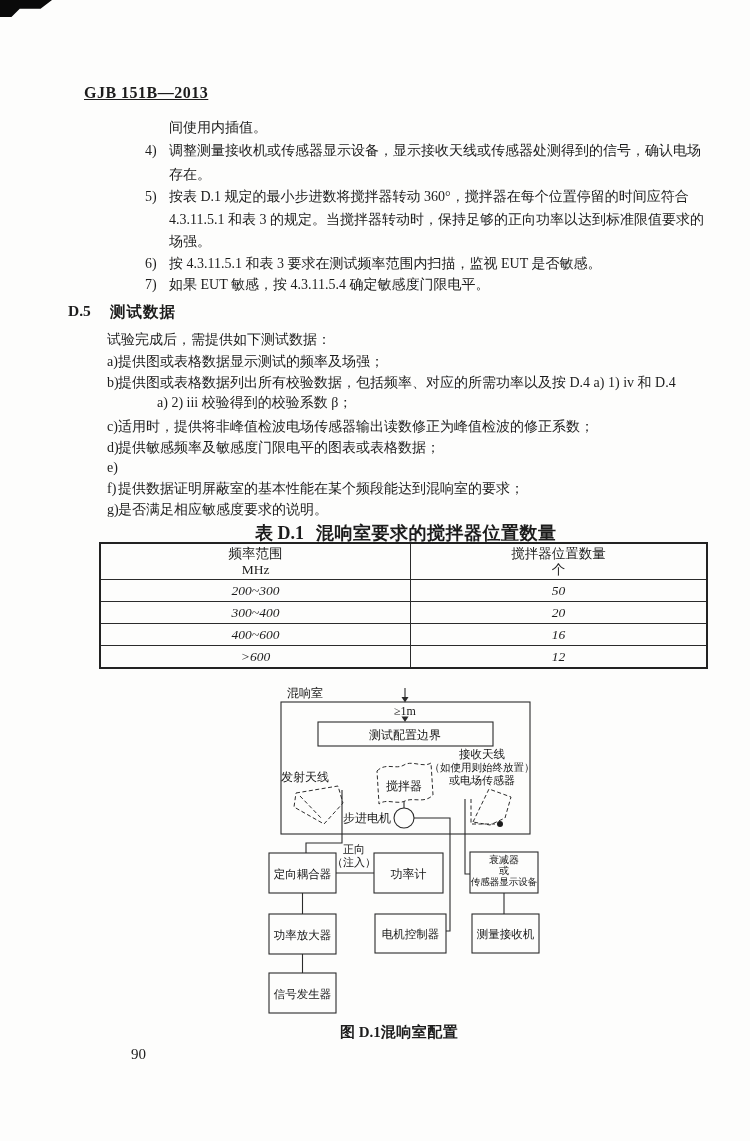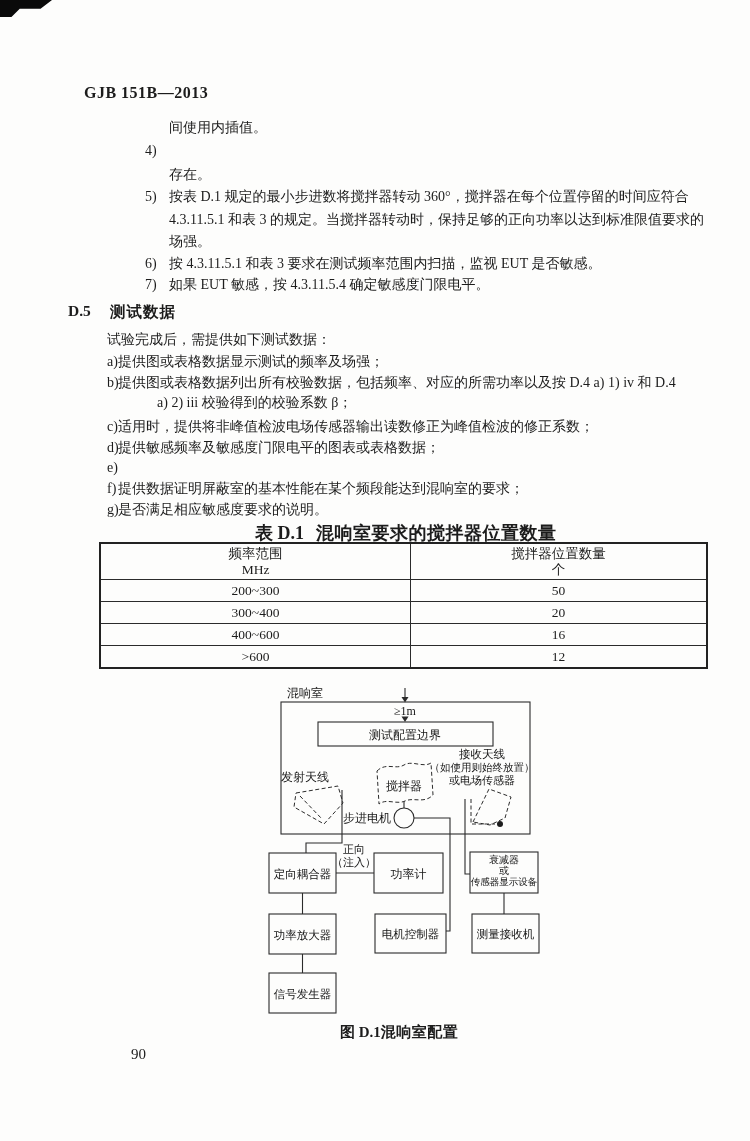--- a/index.html
+++ b/index.html
@@ -2,21 +2,21 @@
 <html><head>
 <meta charset="utf-8">
 <style>
   html,body{margin:0;padding:0;}
   body{
     width:750px;height:1141px;position:relative;background:#fdfdfc;
     font-family:"Liberation Serif","DejaVu Serif",serif;color:#1c1c1c;
     overflow:hidden;
   }
   .abs{position:absolute;}
-  .doc-header{left:84px;top:84px;font-size:16px;font-weight:bold;letter-spacing:.5px;}
+  .doc-header{left:84px;top:84px;font-size:16px;font-weight:bold;letter-spacing:.5px;text-decoration:underline;}
   .corner-artifact{left:0;top:0;width:52px;height:17px;background:#0a0a0a;
     clip-path:polygon(0% 0%,100% 0%,78% 52%,38% 52%,22% 100%,0% 100%);}
   
   .tl{position:absolute;left:0;width:750px;height:23px;line-height:23px;font-size:14px;white-space:nowrap;}
   .tl .num-n{position:absolute;left:145px;}
   .tl .txt-n{position:absolute;left:169px;}
   .tl .num-l{position:absolute;left:107px;}
   .tl .txt-l{position:absolute;left:118px;}
   .tl .txt-l2{position:absolute;left:157px;}
   .sec-head{position:absolute;top:302px;left:0;width:750px;font-weight:bold;font-size:15.5px;}
@@ -24,21 +24,21 @@
   .sec-head .sec-title{position:absolute;left:110px;letter-spacing:1px;}
   
   .tbl-caption{position:absolute;top:521px;left:255px;font-weight:bold;font-size:18px;white-space:nowrap;}
   .tbl-caption .cap-title{margin-left:12px;letter-spacing:.5px;}
   table.dtable{position:absolute;left:99px;top:542px;width:604px;border-collapse:collapse;
     font-size:13.5px;table-layout:fixed;}
   table.dtable td,table.dtable th{border:1px solid #2b2b2b;text-align:center;vertical-align:middle;
     padding:0;font-weight:normal;}
   table.dtable{border:2px solid #222;}
   table.dtable .hdr td{height:35px;line-height:16px;}
-  table.dtable .drow td{height:21px;}
+  table.dtable .drow td{height:21px;font-style:italic;}
   .c1{width:309px;margin-top:36px;}.c2{width:295px;}
   
   .fig-caption{position:absolute;top:1023px;left:340px;font-weight:bold;font-size:15px;white-space:nowrap;}
   .fig-caption .cap-title{margin-left:0;letter-spacing:.5px;}
   .page-num{position:absolute;left:131px;top:1046px;font-size:15px;}
   svg text{font-family:"Liberation Serif","DejaVu Serif",serif;fill:#161616;}
   .ln{fill:none;stroke:#2b2b2b;stroke-width:1.1;}
   .lnd{fill:none;stroke:#2b2b2b;stroke-width:1;stroke-dasharray:4,2.5;}
 </style>
 </head>
@@ -46,20 +46,21 @@
 
 <div class="corner-artifact abs"></div>
 
 <div class="doc-header abs">GJB 151B—2013</div>
 
 <div class="tl" style="top:116px">
     <span class="txt-n">间使用内插值。</span>
   </div>
 <div class="tl" style="top:139px">
     <span class="num-n">4)</span>
+    <span class="txt-n">调整测量接收机或传感器显示设备，显示接收天线或传感器处测得到的信号，确认电场</span>
   </div>
 <div class="tl" style="top:163px">
     <span class="txt-n">存在。</span>
   </div>
 <div class="tl" style="top:185px">
     <span class="num-n">5)</span>
     <span class="txt-n">按表 D.1 规定的最小步进数将搅拌器转动 360°，搅拌器在每个位置停留的时间应符合</span>
   </div>
 <div class="tl" style="top:208px">
     <span class="txt-n">4.3.11.5.1 和表 3 的规定。当搅拌器转动时，保持足够的正向功率以达到标准限值要求的</span>

